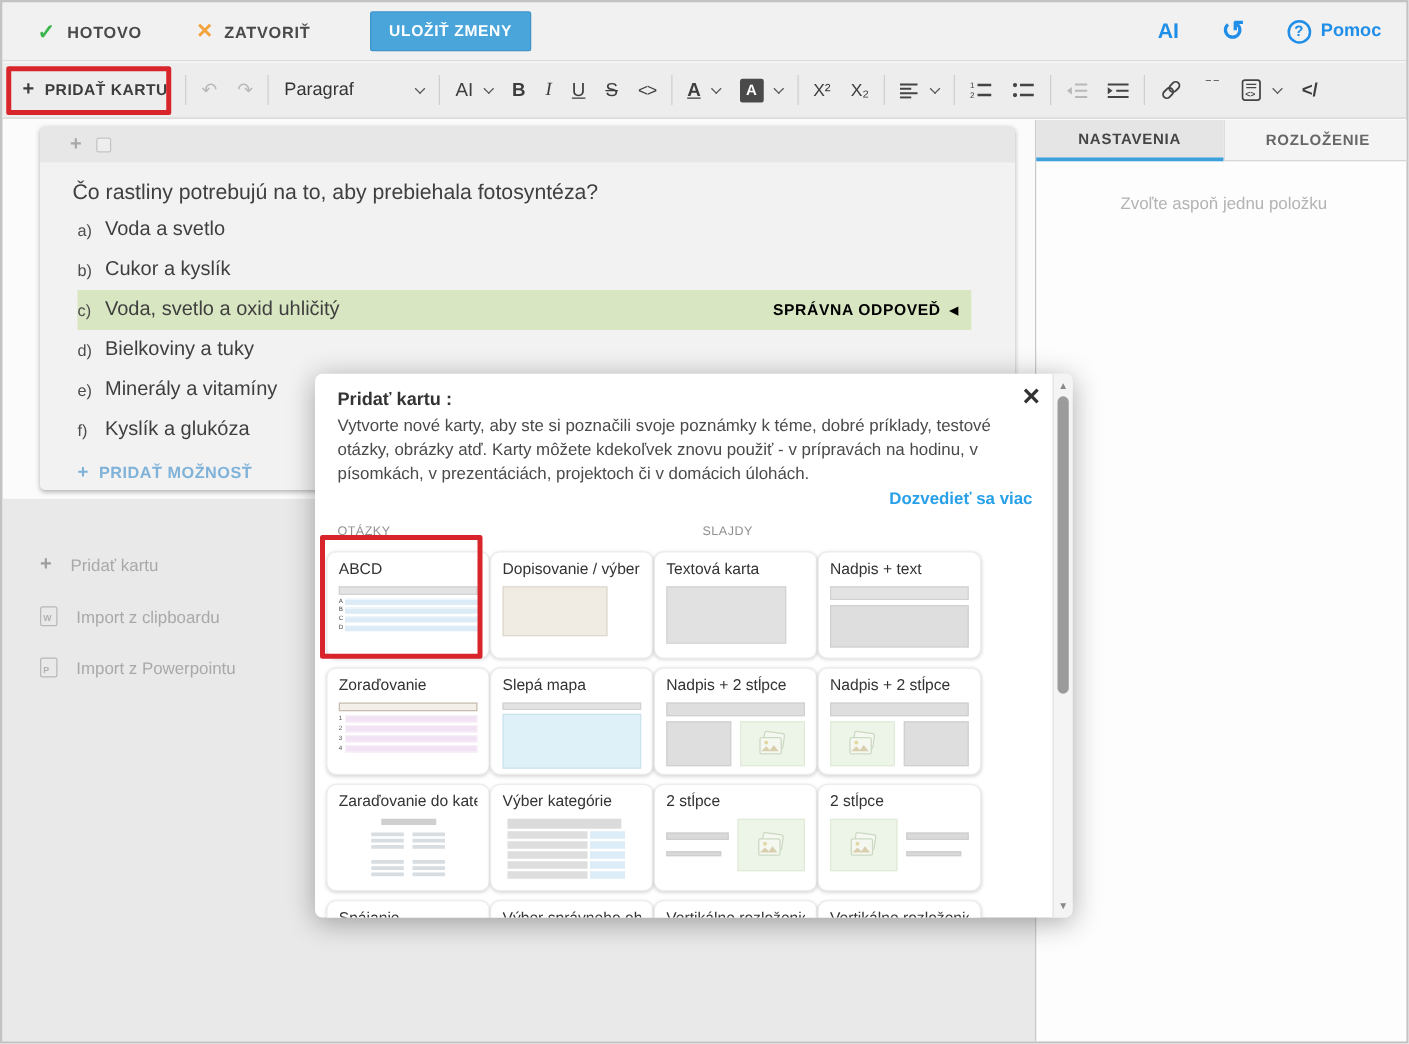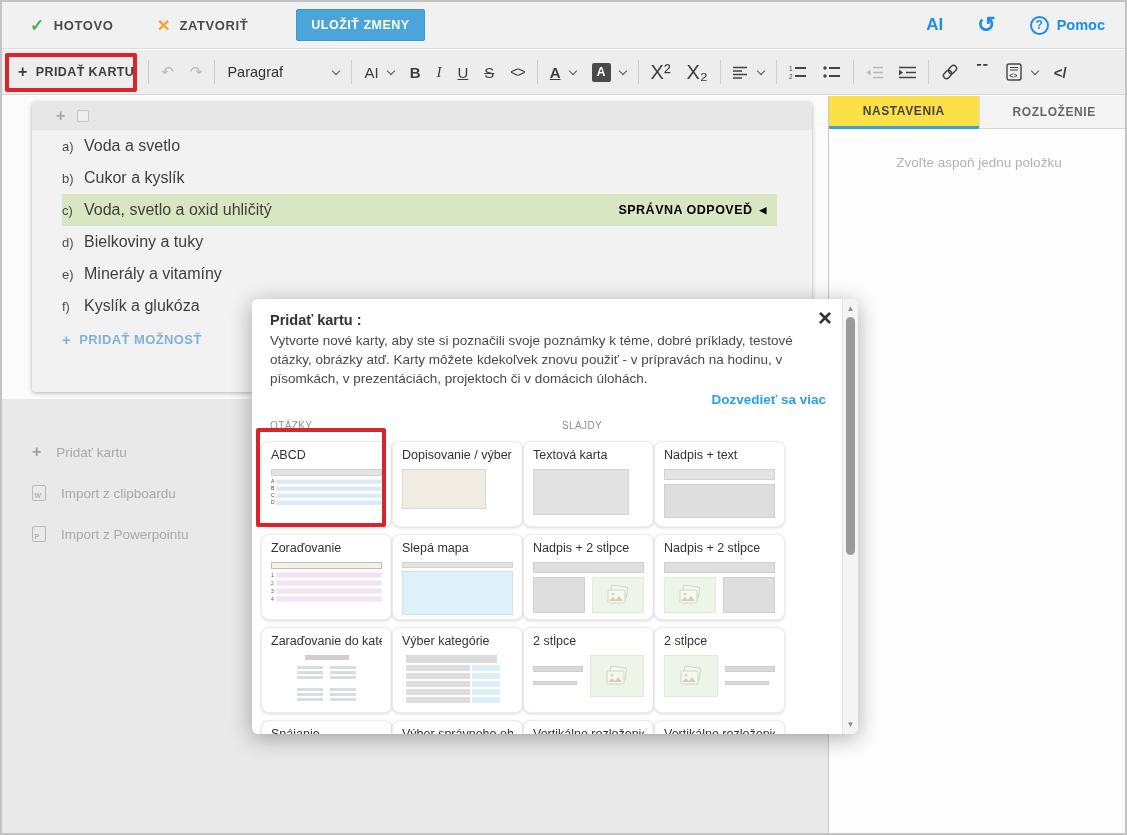--- a/index.html
+++ b/index.html
@@ -45,30 +45,30 @@
   .chev { width:6px; height:6px; border-right:1.5px solid #555; border-bottom:1.5px solid #555;
           transform:rotate(45deg); margin:-3px 0 0 5px; flex:0 0 auto; }
   .para-btn { width:128px; justify-content:space-between; font-size:14.5px; color:#333; }
   .b { font-weight:bold; } .i { font-style:italic; font-family:"Liberation Serif",serif; }
   .u { text-decoration:underline; } .s { text-decoration:line-through; }
   .codetxt { font-size:14px; letter-spacing:-1px; }
   .fcolor { text-decoration:underline; font-weight:bold; font-size:15px; }
   .bcolor { background:#4a4a4a; color:#fff; font-weight:bold; font-size:12px;
             width:19px; height:19px; display:flex; align-items:center; justify-content:center;
             border-radius:2px; }
-  .supsub { font-size:20px; }
+  .supsub { font-size:14px; }
   .quote-g { font-size:30px; font-weight:bold; line-height:8px; height:16px; overflow:hidden; }
 
   
   .panel { position:absolute; left:826px; top:94px; width:301px; height:741px;
            background:#fdfdfd; border-left:1px solid #c9c9c9; }
   .ptabs { display:flex; height:33px; }
   .ptab { flex:1; display:flex; align-items:center; justify-content:center;
           font-size:12px; font-weight:bold; letter-spacing:.6px; cursor:pointer; }
-  .ptab.active { background:#fde047; color:#444; border-bottom:3px solid #3ba0dc; }
+  .ptab.active { background:#e5e5e5; color:#444; border-bottom:3px solid #3ba0dc; }
   .ptab.idle { background:#f4f4f4; color:#666; border-bottom:1px solid #d6d6d6;
                border-left:1px solid #ddd; }
   .pempty { text-align:center; margin-top:26px; color:#b3b3b3; font-size:13.5px; }
 
   
   .grayzone { position:absolute; left:0; top:397px; width:826px; height:438px; background:#e9e9e9; }
 
   .qcard { position:absolute; left:30px; top:100px; width:780px; height:290px;
            background:#f2f2f2; border-radius:4px; box-shadow:0 1px 4px rgba(0,0,0,.3); }
   .qhead { height:28px; background:#e7e7e7; border-radius:4px 4px 0 0;
@@ -284,20 +284,21 @@
     <div class="tbtn b">&lt;/</div>
   </div>
 
   <div class="grayzone"></div>
 
   <section class="qcard">
     <div class="qhead">
       <span class="plus">+</span>
       <span class="qcheck"></span>
     </div>
+    <p class="question">Čo rastliny potrebujú na to, aby prebiehala fotosyntéza?</p>
 
     <div class="opt">
       <span class="lbl">a)</span>
       <span class="txt">Voda a svetlo</span>
     </div>
     <div class="opt">
       <span class="lbl">b)</span>
       <span class="txt">Cukor a kyslík</span>
     </div>
     <div class="opt correct">

